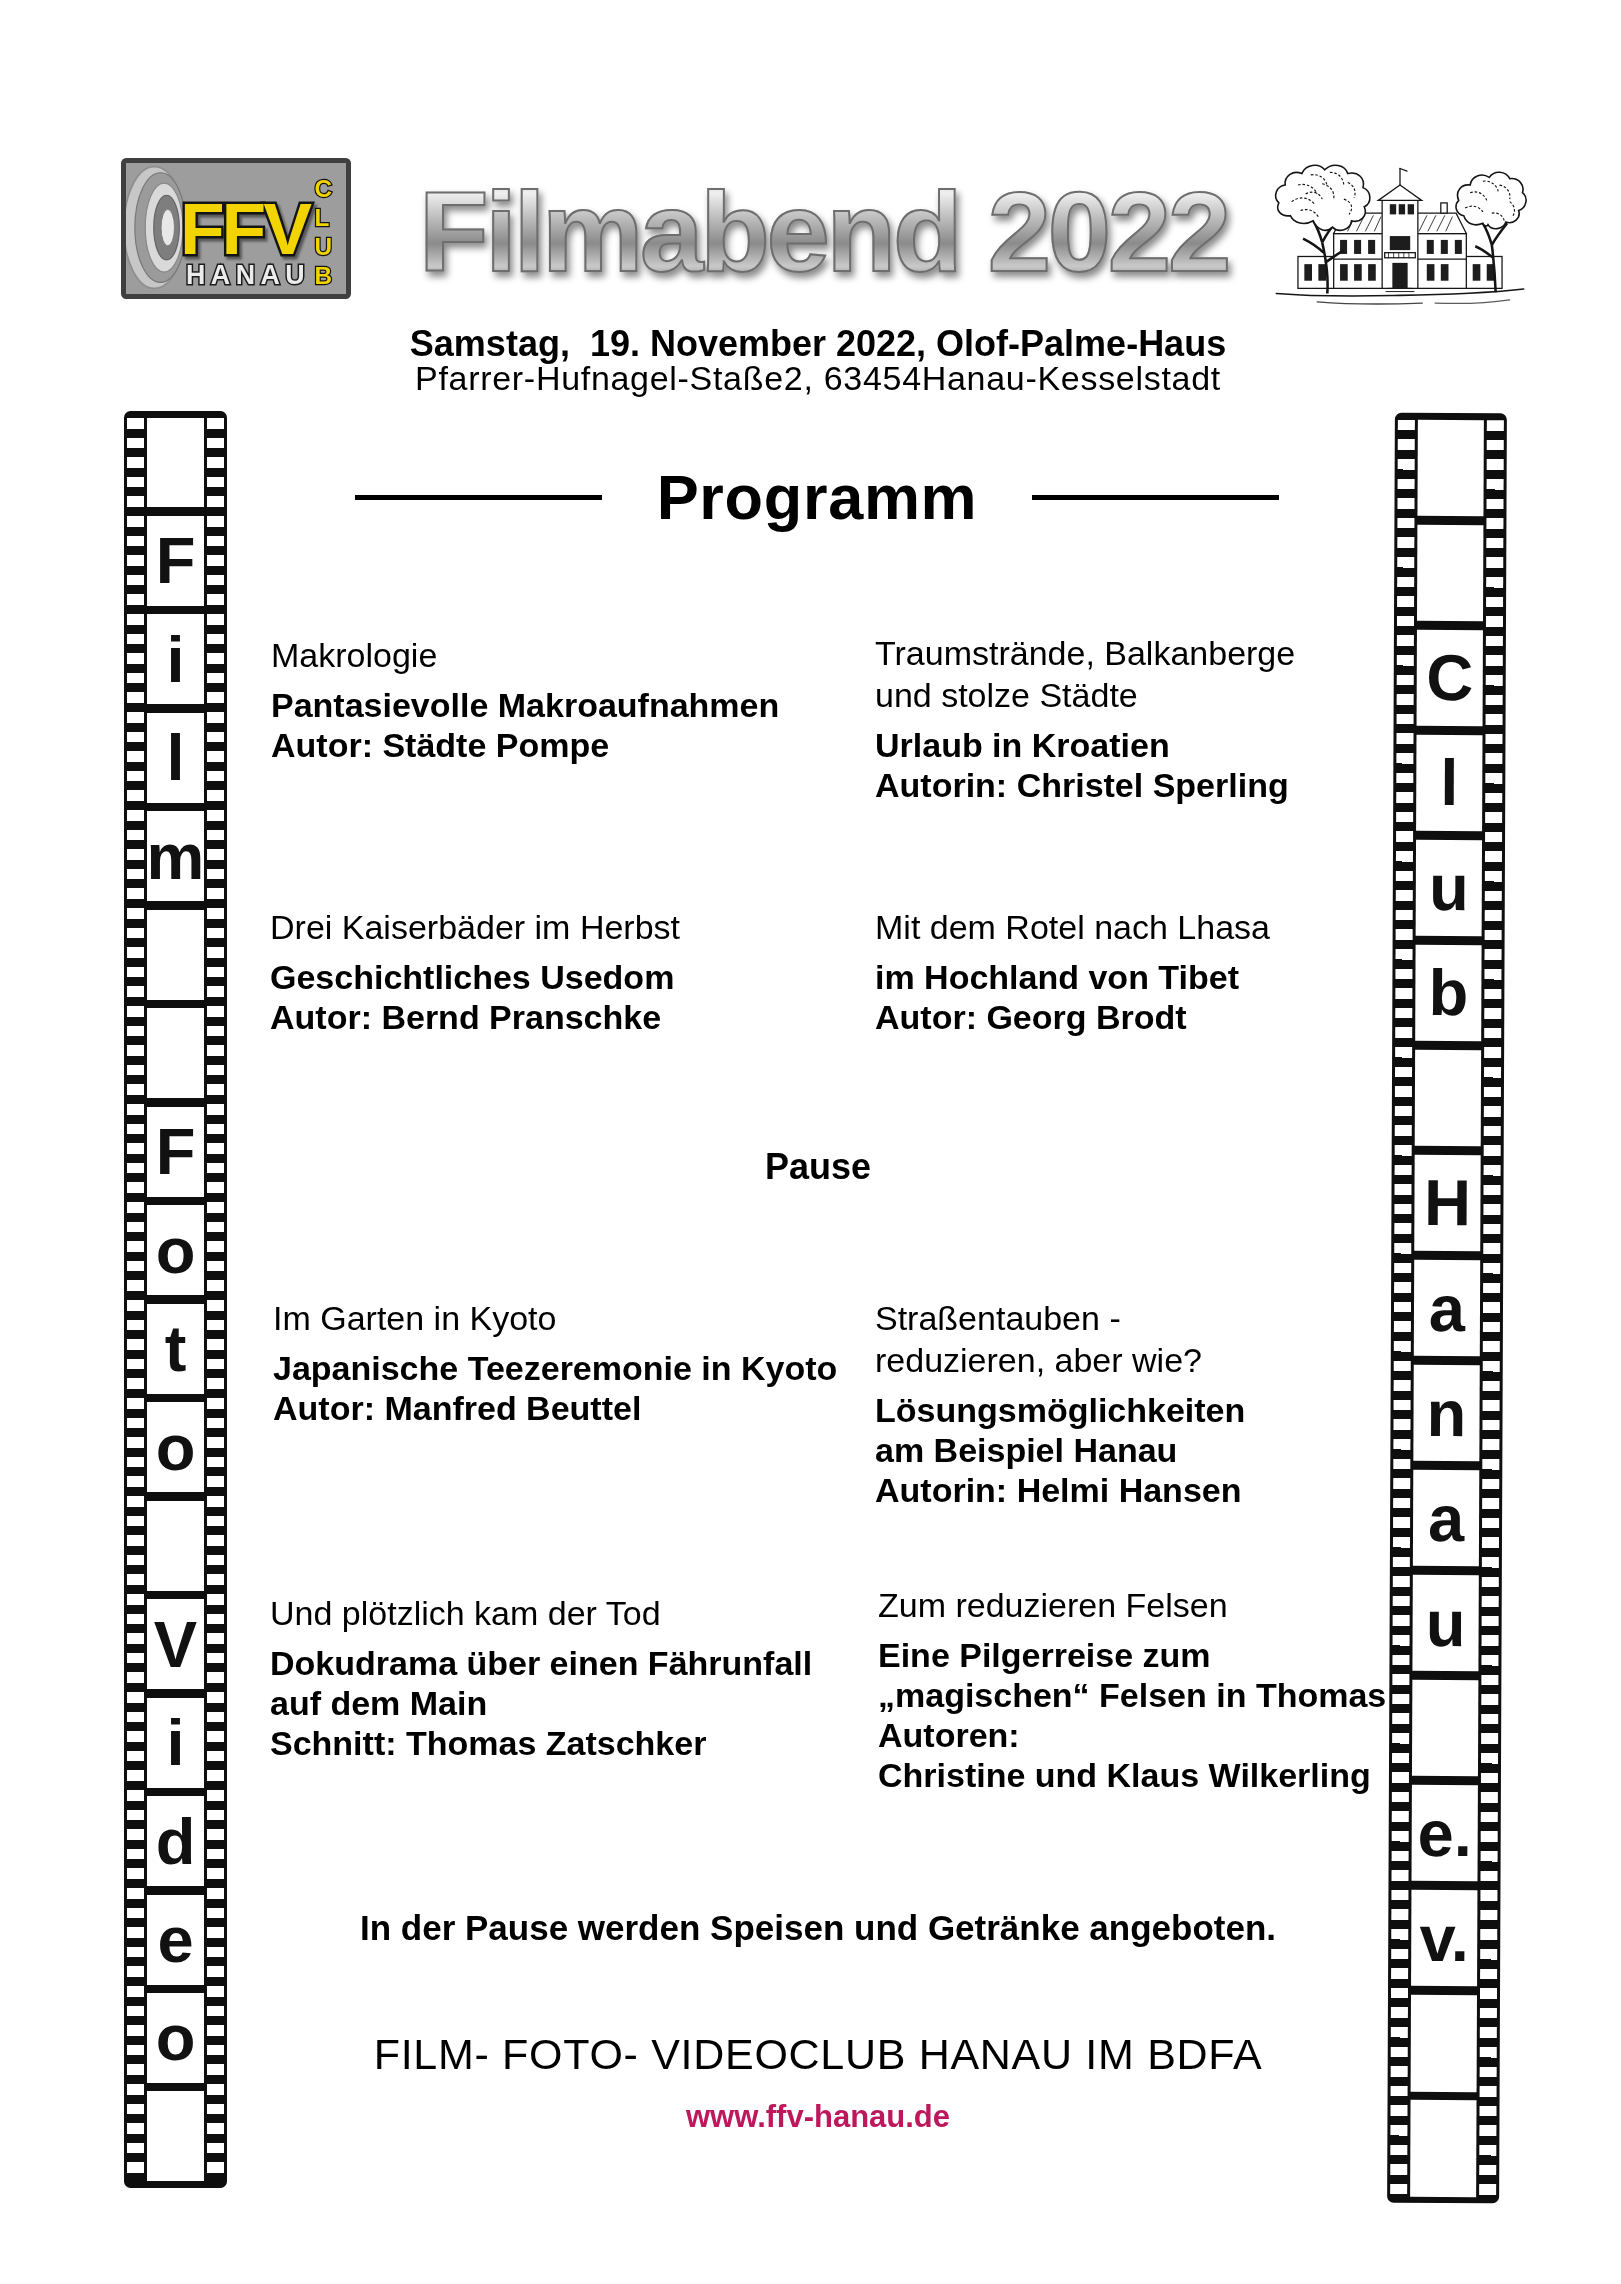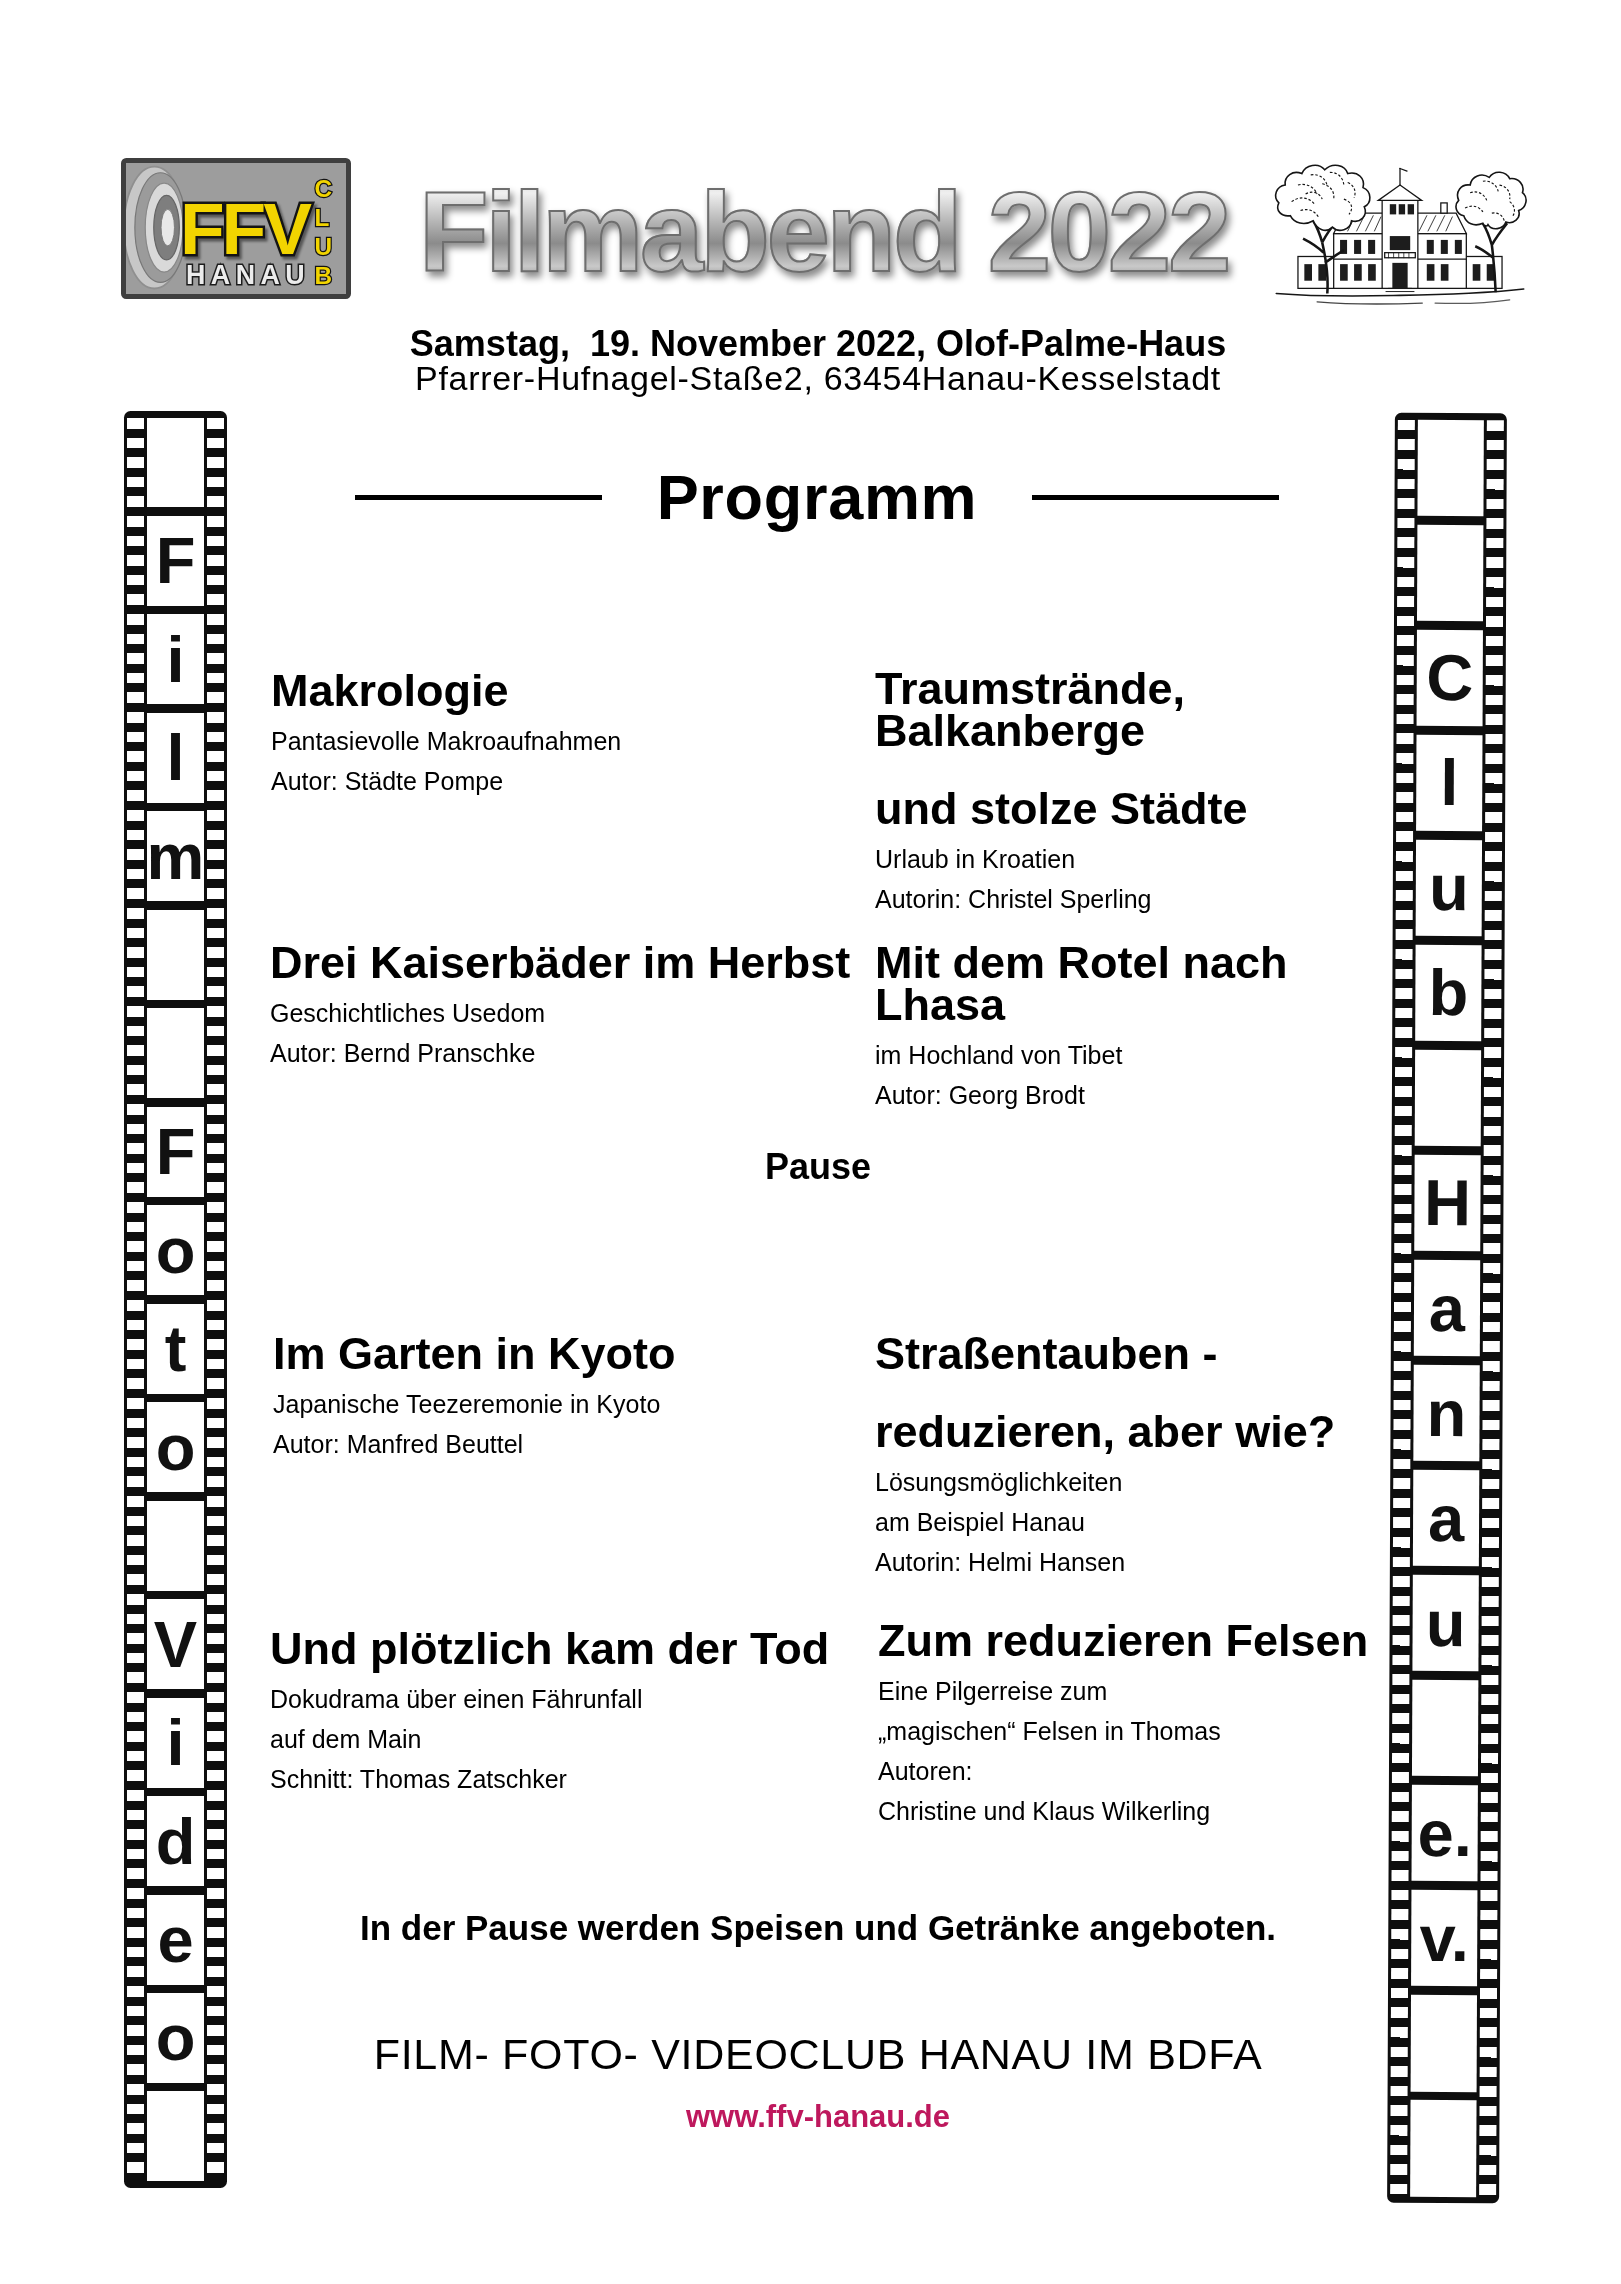--- a/index.html
+++ b/index.html
@@ -55,23 +55,23 @@
     position: absolute; left: 281px; top: 453px; width: 1072px;
     display: flex; align-items: center; justify-content: center; gap: 43px;
   }
   .programm-heading {
     margin: 12px; font-size: 63px; font-weight: 700; letter-spacing: 0.7px; line-height: 65px;
   }
   .heading-rule { height: 4.6px; width: 247px; background: #000; }
 
   
   .item { position: absolute; }
-  .item-title { font-size: 45px; font-weight: 700; line-height: 42px; margin-top: 36px; }
+  .item-title { font-size: 34px; font-weight: 400; line-height: 42px; }
   .item-details { margin-top: 9.2px; }
-  .item-line { font-size: 25px; font-weight: 400; line-height: 40px; }
+  .item-line { font-size: 34px; font-weight: 700; line-height: 40px; }
 
   .pause {
     position: absolute; left: 262px; top: 1146px; width: 1112px;
     text-align: center; font-size: 36px; font-weight: 700;
   }
 
   
   .note {
     position: absolute; left: 262px; top: 1908px; width: 1112px;
     text-align: center; font-size: 35px; font-weight: 700;

